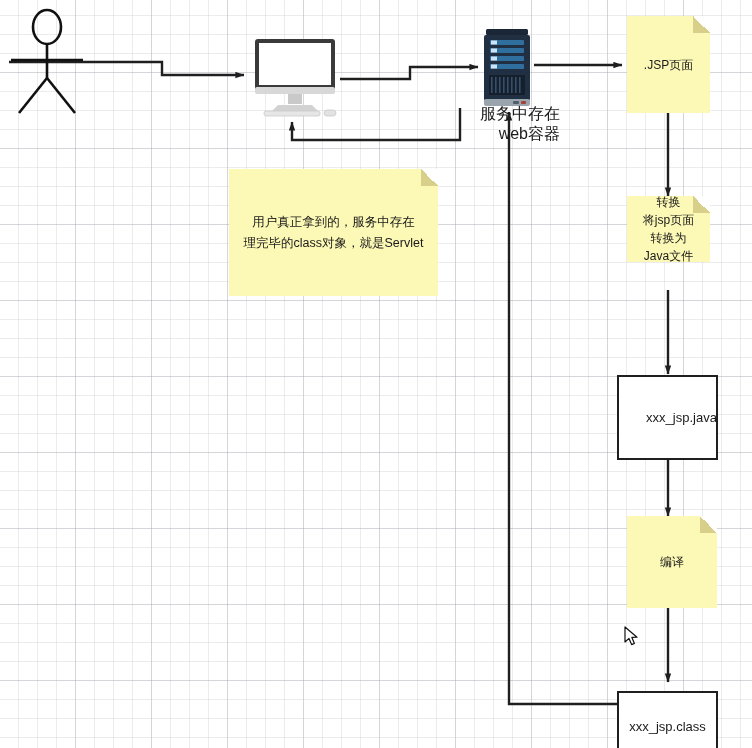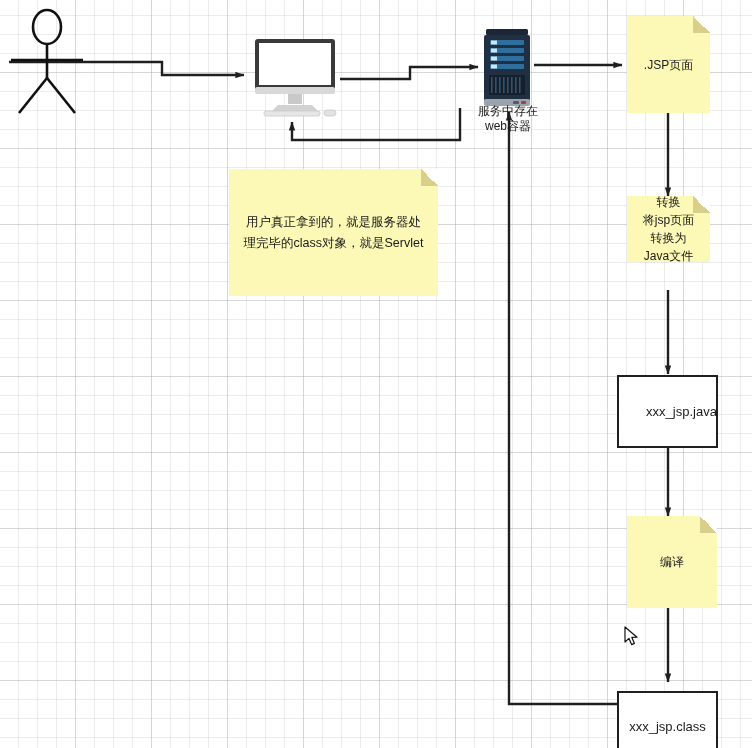--- a/index.html
+++ b/index.html
@@ -76,23 +76,23 @@
     color: #1a1a1a;
     font-size: 13px;
     display: flex;
     align-items: center;
     justify-content: center;
   }
 
   
   .label {
     position: absolute;
-    font-size: 12px;
+    font-size: 16px;
     color: #1a1a1a;
-    text-align: center;
+    text-align: right;
     line-height: 1.25;
     white-space: pre-line;
   }
 
   
   .cursor {
     position: absolute;
     width: 16px;
     height: 22px;
   }
@@ -194,38 +194,38 @@
       <rect x="2" y="72" width="46" height="7" rx="2" fill="#9aa4ad"></rect>
       <rect x="31" y="74" width="6" height="3" rx="1" fill="#4f5d6b"></rect>
       <rect x="39" y="74" width="5" height="3" rx="1" fill="#a8403a"></rect>
     </svg>
   </div>
   <div class="label" style="left:456px; top:104px; width:104px;">服务中存在
 web容器</div>
 
   <div class="node note note-comment" style="left:229px; top:169px; width:209px; height:127px;">
     <span class="fold"></span>
-    <span>用户真正拿到的，就是服务器处
+    <span>用户真正拿到的，服务中存在
 理完毕的class对象，就是Servlet</span>
   </div>
 
   <div class="node note" style="left:627px; top:16px; width:83px; height:97px;">
     <span class="fold"></span>
     <span>.JSP页面</span>
   </div>
 
   <div class="node note" style="left:627px; top:196px; width:83px; height:66px;">
     <span class="fold"></span>
     <span>转换
 将jsp页面
 转换为
 Java文件</span>
   </div>
 
-  <div class="node rect" style="left:617px; top:375px; width:101px; height:73px;padding-left:28px;">
+  <div class="node rect" style="left:617px; top:375px; width:101px; height:85px;padding-left:28px;">
     <span>xxx_jsp.java</span>
   </div>
 
   <div class="node note" style="left:627px; top:516px; width:90px; height:92px;">
     <span class="fold"></span>
     <span>编译</span>
   </div>
 
   <div class="node rect" style="left:617px; top:683px; width:101px; height:70px;margin-top:8px;">
     <span>xxx_jsp.class</span>

